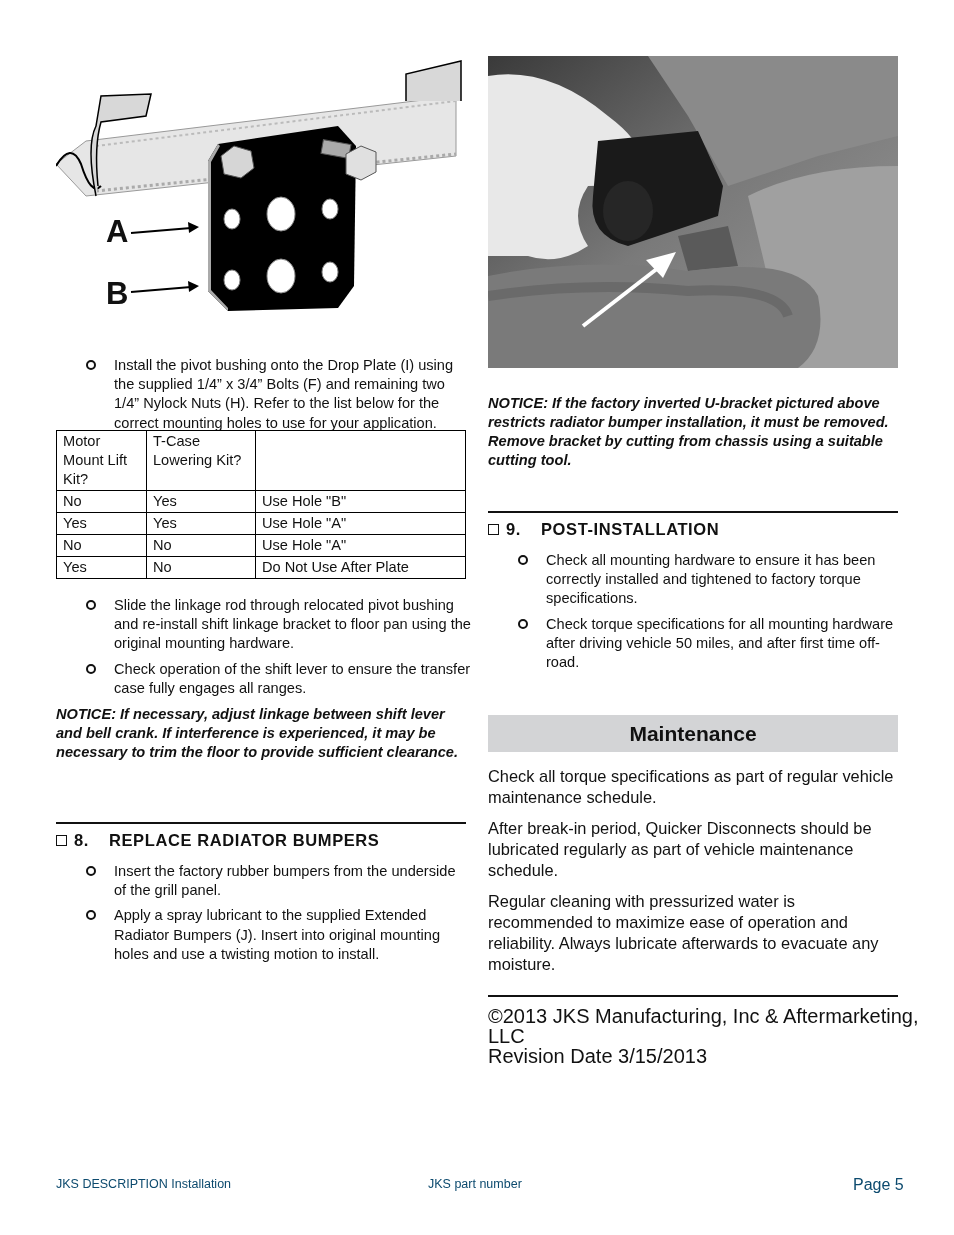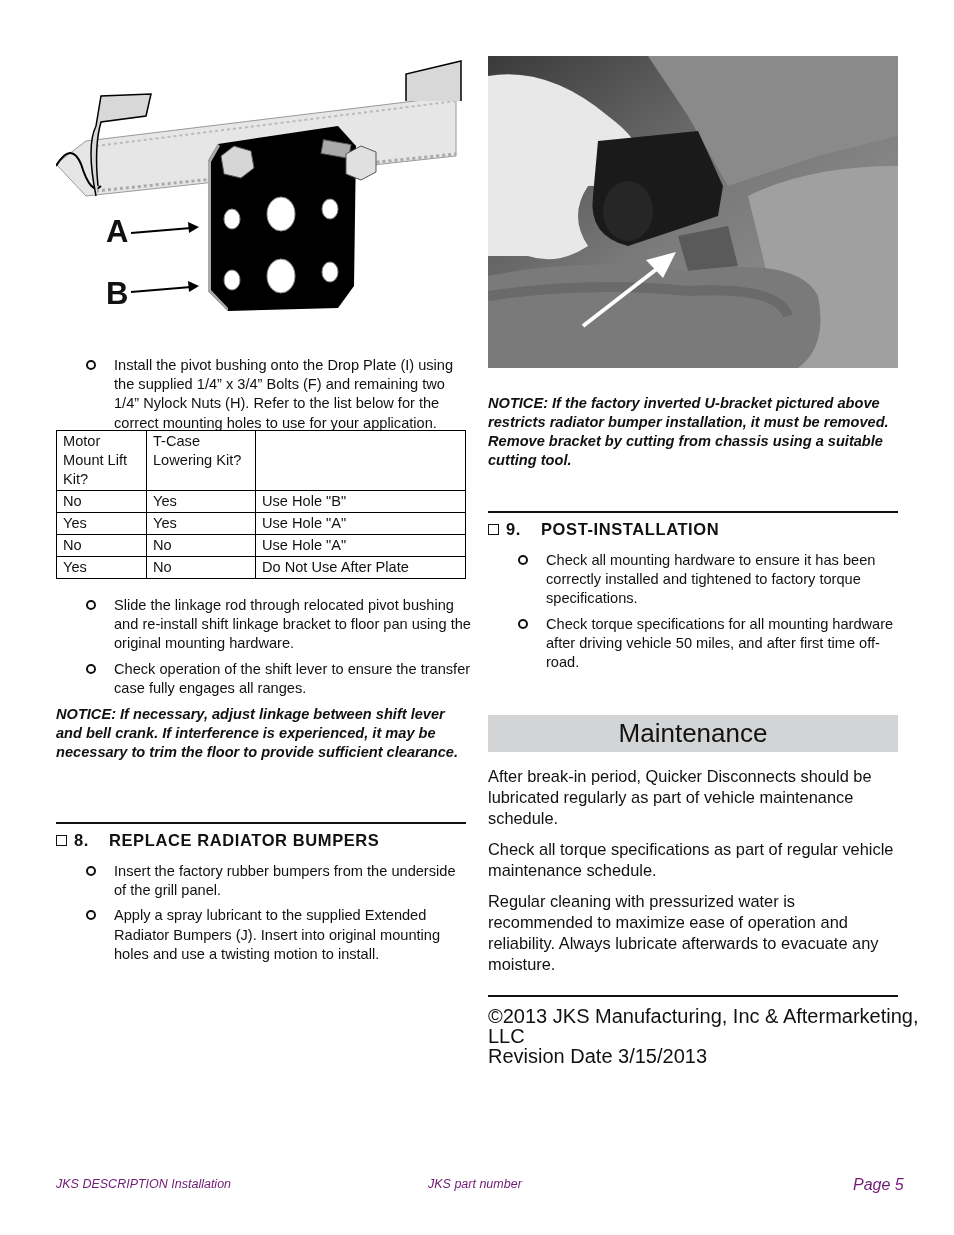--- a/index.html
+++ b/index.html
@@ -20,24 +20,24 @@
     table.hole-table td.c1 { width: 90px; }
     table.hole-table td.c2 { width: 109px; }
 
     .notice { font-weight: bold; font-style: italic; font-size: 14.6px; line-height: 19px; }
 
     .section-rule { height: 2px; background: #111; }
     .section-head { font-weight: bold; font-size: 16.5px; letter-spacing: 0.6px; display: flex; align-items: center; }
     .section-head .checkbox { display: inline-block; width: 11px; height: 11px; border: 1.5px solid #111; margin-right: 7px; }
     .section-head .num { width: 35px; }
 
-    .maint-header { background: #d3d4d6; font-weight: normal; font-size: 26px; text-align: center; line-height: 37px; }
+    .maint-header { background: #d3d4d6; font-weight: bold; font-size: 21px; text-align: center; line-height: 37px; }
     .para { font-size: 16.4px; line-height: 21px; margin-bottom: 10px; }
 
-    .footer-text { font-size: 12.5px; color: #701a75; font-style: italic; }
+    .footer-text { font-size: 12.5px; color: #0c4a6e; }
 
     
     .photo { left: 488px; top: 56px; width: 410px; height: 312px; overflow: hidden; background: #6a6a6a; }
   </style>
 </head>
 <body>
 
 <div class="abs illustration">
   <svg width="410" height="262" viewBox="0 0 410 262">
 
@@ -184,22 +184,22 @@
     <span>Check all mounting hardware to ensure it has been correctly installed and tightened to factory torque specifications.</span>
   </li>
   <li class="bullet-item">
     <span class="bullet"><span class="bullet-circle"></span></span>
     <span>Check torque specifications for all mounting hardware after driving vehicle 50 miles, and after first time off-road.</span>
   </li>
 </ul>
 
 <div class="abs maint-header" style="left:488px;top:715px;width:410px;height:37px;">Maintenance</div>
 <div class="abs" style="left:488px;top:766px;width:412px;">
+  <p class="para">Check all torque specifications as part of regular vehicle maintenance schedule.</p>
   <p class="para">After break-in period, Quicker Disconnects should be lubricated regularly as part of vehicle maintenance schedule.</p>
-  <p class="para">Check all torque specifications as part of regular vehicle maintenance schedule.</p>
   <p class="para">Regular cleaning with pressurized water is recommended to maximize ease of operation and reliability. Always lubricate afterwards to evacuate any moisture.</p>
 </div>
 
 <div class="abs section-rule" style="left:488px;top:995px;width:410px;"></div>
 <div class="abs" style="left:488px;top:1006px;font-size:20px;line-height:20px;">
   <div>©2013 JKS Manufacturing, Inc &amp; Aftermarketing, LLC</div>
   <div>Revision Date 3/15/2013</div>
 </div>
 
 <div class="abs footer-text" style="left:56px;top:1177px;">JKS DESCRIPTION Installation</div>

